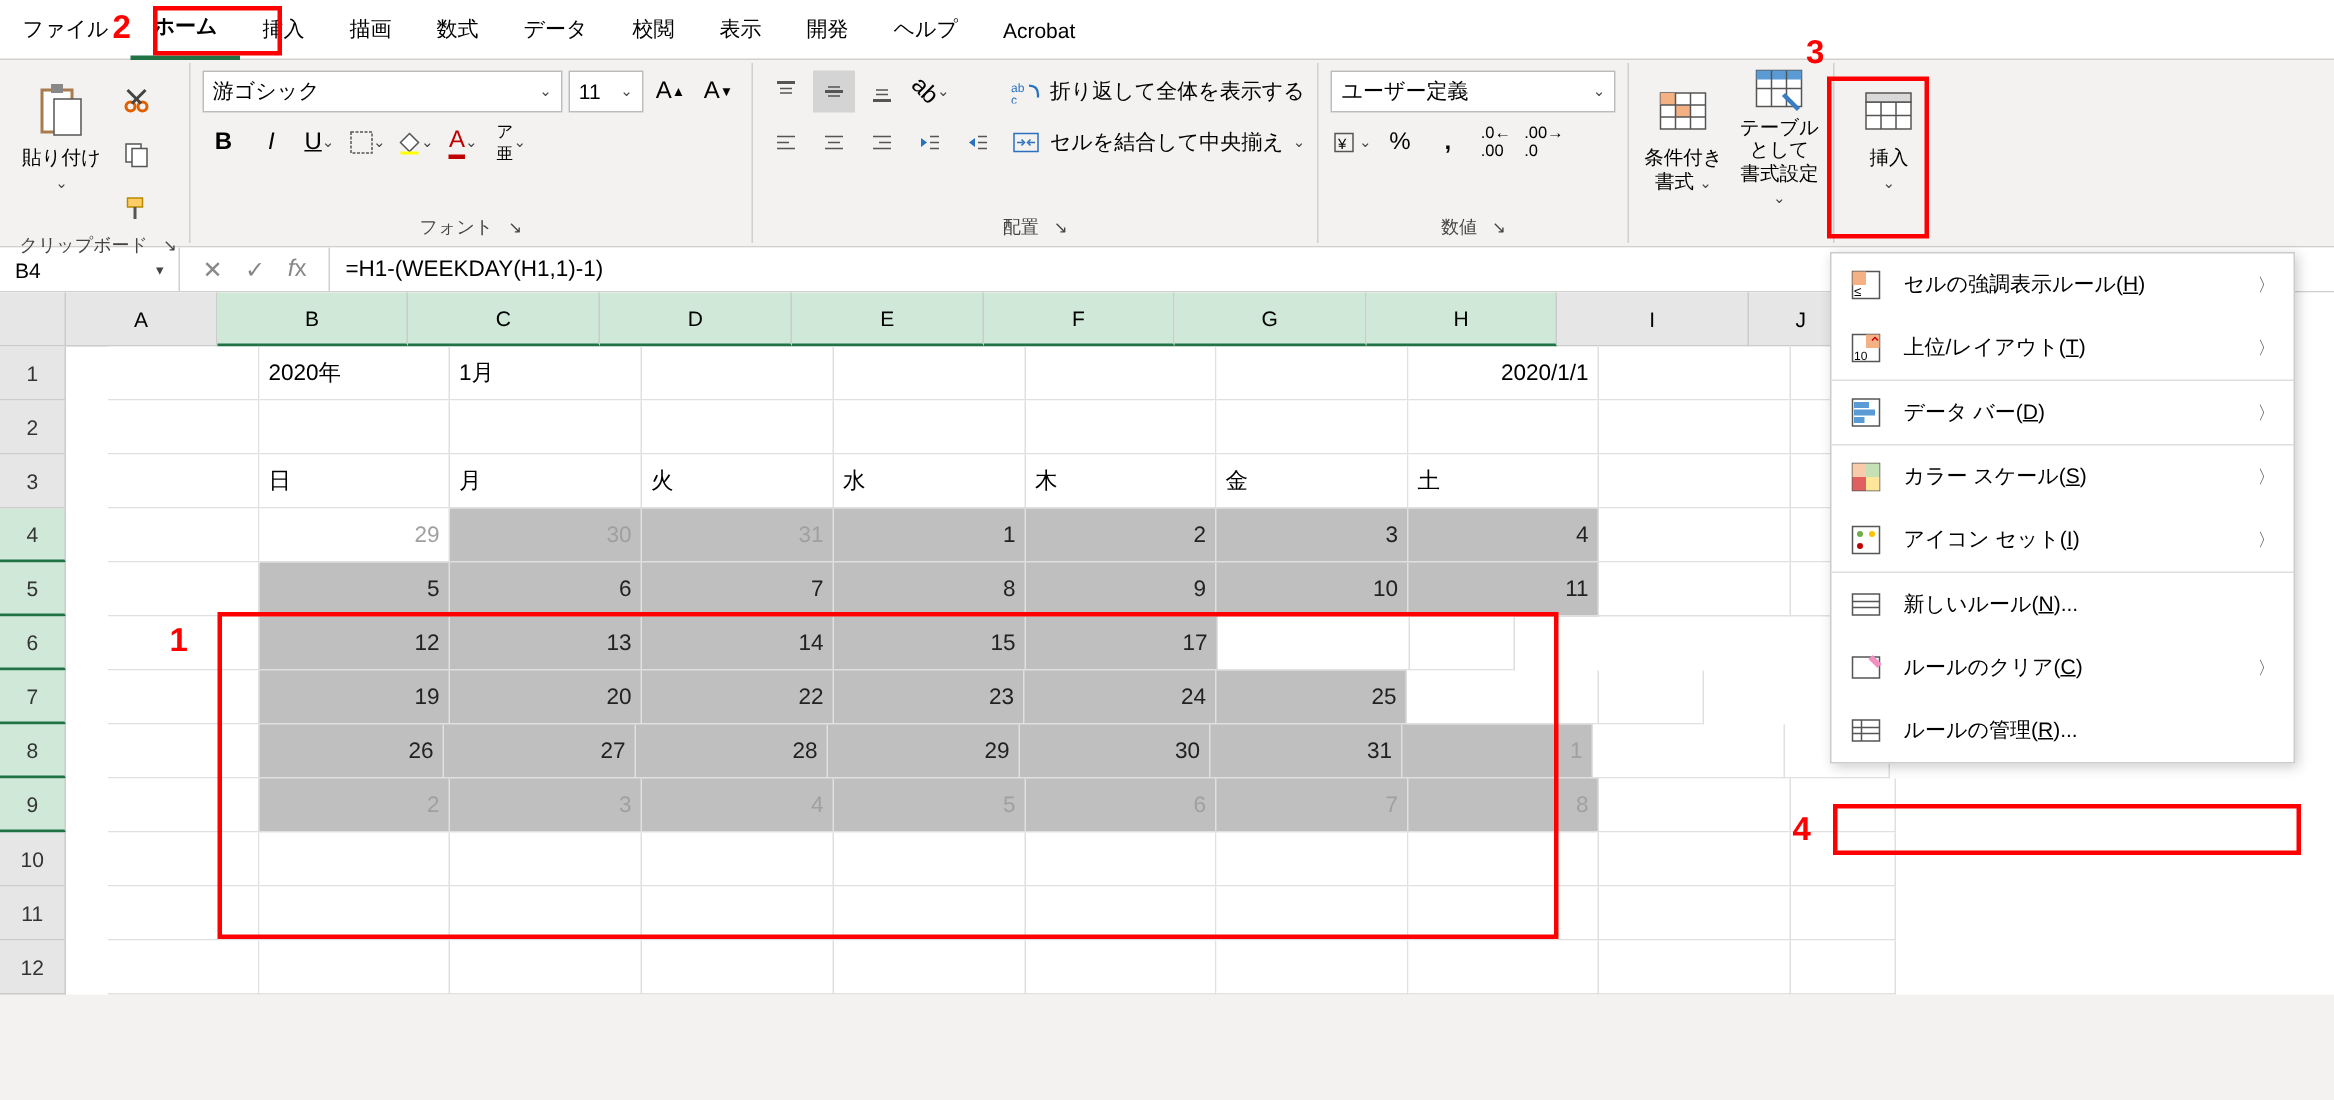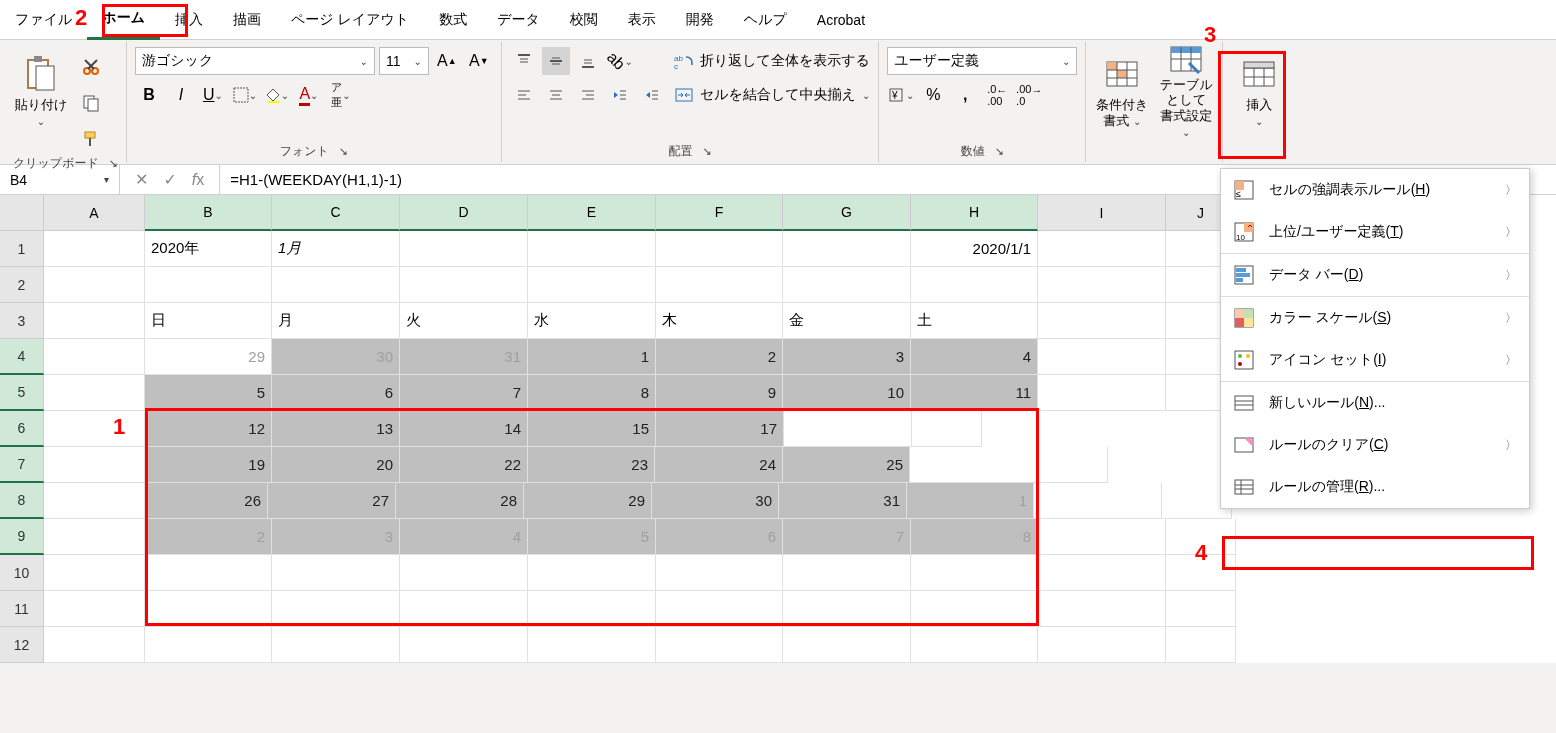--- a/index.html
+++ b/index.html
@@ -42,21 +42,21 @@
 .fxinput { flex: 1; padding: 0 10px; display: flex; align-items: center; font-size: 15px; }
 
 
 .gridwrap { display: flex; background: #fff; }
 .rowhdrs { display: flex; flex-direction: column; }
 .rowhdr, .corner { width: 44px; height: 36px; background: #e6e6e6; border-right: 1px solid #ccc; border-bottom: 1px solid #ccc; display: flex; align-items: center; justify-content: center; font-size: 14px; color: #333; }
 .colhdrs { display: flex; }
 .colhdr { height: 36px; background: #e6e6e6; border-right: 1px solid #ccc; border-bottom: 1px solid #ccc; display: flex; align-items: center; justify-content: center; font-size: 14px; }
 .colhdr.sel, .rowhdr.sel { background: #cfe8d8; border-bottom: 2px solid #217346; }
 .colhdr.sel { border-bottom-color:#217346; }
-.cells { display: flex; flex-direction: column; }
+.cells { display: flex; flex-direction: column; margin-left: 28px; }
 .row { display: flex; }
 .cell { height: 36px; border-right: 1px solid #e0e0e0; border-bottom: 1px solid #e0e0e0; display: flex; align-items: center; padding: 0 6px; font-size: 15px; background: #fff; }
 .cell.sel { background: #bfbfbf; color: #222; }
 .cell.sel.anchor { background: #fff; }
 .cell.grey { color: #a0a0a0; }
 .cell.num { justify-content: flex-end; }
 .cell.txt { justify-content: flex-start; }
 
 
 .ann { position: absolute; border: 3px solid #ff0000; pointer-events: none; }
@@ -72,21 +72,20 @@
 .ctxitem .ul { text-decoration: underline; }
 </style>
 </head>
 <body>
 
 <div class="tabs">
   <div class="tab">ファイル</div>
   <div class="tab active">ホーム</div>
   <div class="tab">挿入</div>
   <div class="tab">描画</div>
-  <div class="tab">ページ レイアウト</div>
   <div class="tab">数式</div>
   <div class="tab">データ</div>
   <div class="tab">校閲</div>
   <div class="tab">表示</div>
   <div class="tab">開発</div>
   <div class="tab">ヘルプ</div>
   <div class="tab">Acrobat</div>
 </div>
 
 <div class="ribbon">
@@ -411,21 +410,21 @@
         <div class="colhdr sel" style="width: 127px;">F</div>
         <div class="colhdr sel" style="width: 128px;">G</div>
         <div class="colhdr sel" style="width: 127px;">H</div>
         <div class="colhdr" style="width: 128px;">I</div>
         <div class="colhdr" style="width: 70px;">J</div>
       </div>
     <div class="cells">
         <div class="row">
           <div class="cell" style="width: 101px;"></div>
           <div class="cell txt" style="width: 127px;">2020年</div>
-          <div class="cell txt" style="width: 128px; font-style: italic;">1月</div>
+          <div class="cell txt" style="width: 128px;">1月</div>
           <div class="cell" style="width: 128px;"></div>
           <div class="cell" style="width: 128px;"></div>
           <div class="cell" style="width: 127px;"></div>
           <div class="cell" style="width: 128px;"></div>
           <div class="cell num" style="width: 127px;">2020/1/1</div>
           <div class="cell" style="width: 128px;"></div>
           <div class="cell" style="width: 70px;"></div>
         </div>
         <div class="row">
           <div class="cell" style="width: 101px;"></div>
@@ -586,21 +585,21 @@
   </div>
   <div class="ctxitem">
     <div class="ci-ico">
         <svg width="22" height="22">
           <rect x="2" y="2" width="18" height="18" fill="#fff" stroke="#555"></rect>
           <rect x="11" y="2" width="9" height="9" fill="#f4b183"></rect>
           <text x="3" y="19" font-size="8">10</text>
           <path d="M15 6 L17 4 L19 6" fill="none" stroke="#c00"></path>
         </svg>
       </div>
-    <div class="ci-label"><span>上位/ユーザー定義(</span><span class="ul">T</span><span>)</span></div>
+    <div class="ci-label"><span>上位/レイアウト(</span><span class="ul">T</span><span>)</span></div>
     <div class="ci-arrow">〉</div>
   </div>
   <div class="ctxitem sep-after" style="border-top:1px solid #ddd">
     <div class="ci-ico">
         <svg width="22" height="22">
           <rect x="2" y="2" width="18" height="18" fill="#fff" stroke="#555"></rect>
           <rect x="3" y="4" width="10" height="4" fill="#5b9bd5"></rect>
           <rect x="3" y="9" width="14" height="4" fill="#5b9bd5"></rect>
           <rect x="3" y="14" width="7" height="4" fill="#5b9bd5"></rect>
         </svg>

